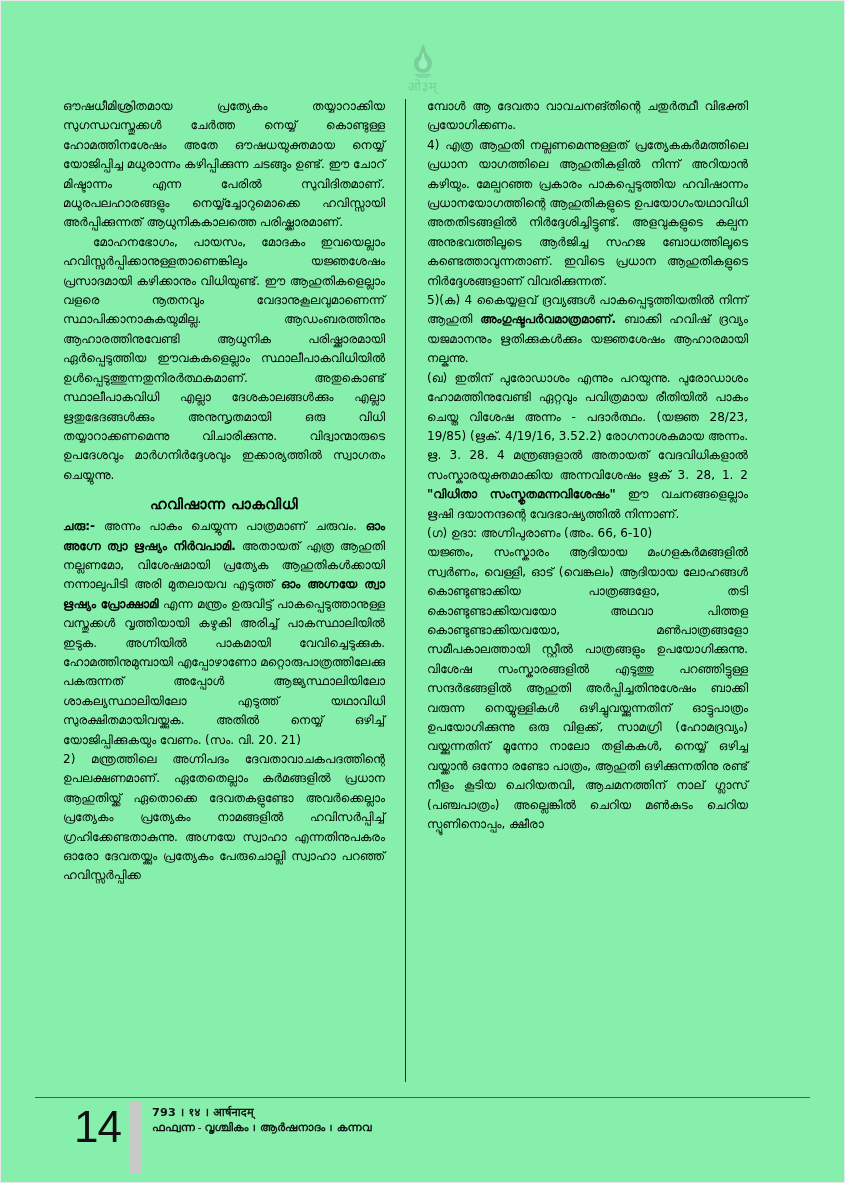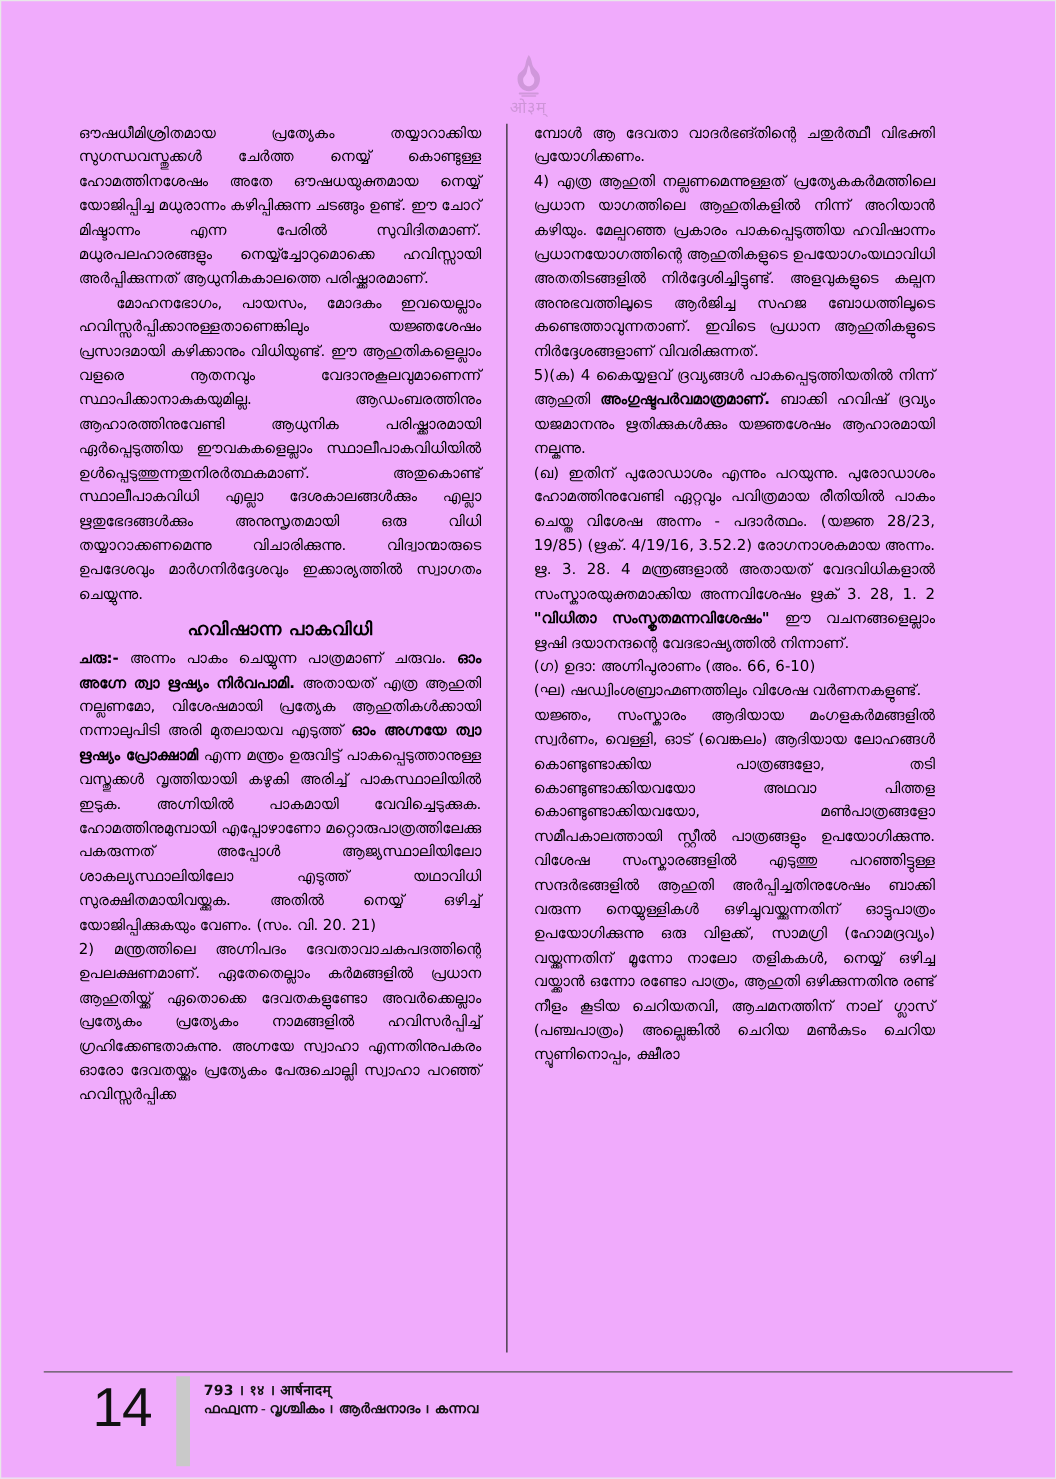--- a/index.html
+++ b/index.html
@@ -13,21 +13,21 @@
     position: relative;
     font-family: "Liberation Sans", "DejaVu Sans", sans-serif;
     color: #000000;
     overflow: hidden;
   }
 
   
   .page {
     position: absolute;
     inset: 0;
-    background: #f0abfc;
+    background: #86efac;
     border: 1px solid #e8e8e8;
     box-sizing: border-box;
   }
 
   
   .watermark {
     position: absolute;
     top: 30px;
     left: 0;
     right: 0;
@@ -116,21 +116,21 @@
     align-items: flex-start;
   }
   .page-number {
     font-family: "Liberation Sans", sans-serif;
     font-size: 44px;
     line-height: 44px;
     font-weight: 300;
     color: #111;
     width: 86px;
     text-align: right;
-    padding-right: 20px;
+    padding-right: 9px;
     padding-top: 4px;
     letter-spacing: -1px;
   }
   .footer-bar {
     width: 11px;
     height: 72px;
     background: #c9c9c9;
     margin: 0 11px 0 0;
     flex: 0 0 11px;
   }
@@ -179,32 +179,31 @@
 
 
       <p class="para"><span>2)</span><span> മന്ത്രത്തിലെ അഗ്നിപദം ദേവതാവാചകപദത്തിന്റെ ഉപലക്ഷണമാണ്. ഏതേതെല്ലാം കർമങ്ങളിൽ പ്രധാന ആഹുതിയ്ക്ക് ഏതൊക്കെ ദേവതകളുണ്ടോ അവർക്കെല്ലാം പ്രത്യേകം പ്രത്യേകം നാമങ്ങളിൽ ഹവിസർപ്പിച്ച് ഗ്രഹിക്കേണ്ടതാകുന്നു. അഗ്നയേ സ്വാഹാ എന്നതിനുപകരം ഓരോ ദേവതയ്ക്കും പ്രത്യേകം പേരുചൊല്ലി സ്വാഹാ പറഞ്ഞ് ഹവിസ്സർപ്പിക്ക</span></p>
 
     </div>
 
     <div class="col-divider"></div>
 
     <div class="col col-right">
 
-      <p class="para">മ്പോൾ ആ ദേവതാ വാദർഭങ്തിന്റെ ചതുർത്ഥീ വിഭക്തി പ്രയോഗിക്കണം.</p>
+      <p class="para">മ്പോൾ ആ ദേവതാ വാവചനങ്തിന്റെ ചതുർത്ഥീ വിഭക്തി പ്രയോഗിക്കണം.</p>
 
 
       <p class="para"><span>4)</span><span> എത്ര ആഹുതി നല്ലണമെന്നുള്ളത് പ്രത്യേകകർമത്തിലെ പ്രധാന യാഗത്തിലെ ആഹുതികളിൽ നിന്ന് അറിയാൻ കഴിയും. മേല്പറഞ്ഞ പ്രകാരം പാകപ്പെടുത്തിയ ഹവിഷാന്നം പ്രധാനയോഗത്തിന്റെ ആഹുതികളുടെ ഉപയോഗംയഥാവിധി അതതിടങ്ങളിൽ നിർദ്ദേശിച്ചിട്ടുണ്ട്. അളവുകളുടെ കല്പന അനുഭവത്തിലൂടെ ആർജിച്ച സഹജ ബോധത്തിലൂടെ കണ്ടെത്താവുന്നതാണ്. ഇവിടെ പ്രധാന ആഹുതികളുടെ നിർദ്ദേശങ്ങളാണ് വിവരിക്കുന്നത്.</span></p>
 
       <p class="para"><span>5)</span><span>(ക)</span><span> 4 കൈയ്യളവ് ദ്രവ്യങ്ങൾ പാകപ്പെടുത്തിയതിൽ നിന്ന് ആഹുതി </span><span class="b">അംഗുഷ്ടപർവമാത്രമാണ്.</span><span> ബാക്കി ഹവിഷ് ദ്രവ്യം യജമാനനും ഋതിക്കുകൾക്കും യജ്ഞശേഷം ആഹാരമായി നല്കുന്നു.</span></p>
 
       <p class="para"><span>(ഖ)</span><span> ഇതിന് പുരോഡാശം എന്നും പറയുന്നു. പുരോഡാശം ഹോമത്തിനുവേണ്ടി ഏറ്റവും പവിത്രമായ രീതിയിൽ പാകം ചെയ്ത വിശേഷ അന്നം - പദാർത്ഥം. (യജ്ഞ 28/23, 19/85) (ഋക്. 4/19/16, 3.52.2) രോഗനാശകമായ അന്നം. ഋ. 3. 28. 4 മന്ത്രങ്ങളാൽ അതായത് വേദവിധികളാൽ സംസ്കാരയുക്തമാക്കിയ അന്നവിശേഷം ഋക് 3. 28, 1. 2 </span><span class="b">"വിധിതാ സംസ്കൃതമന്നവിശേഷം"</span><span> ഈ വചനങ്ങളെല്ലാം ഋഷി ദയാനന്ദന്റെ വേദഭാഷ്യത്തിൽ നിന്നാണ്.</span></p>
 
       <p class="para"><span>(ഗ)</span><span> ഉദാ: അഗ്നിപുരാണം (അം. 66, 6-10)</span></p>
 
-      <p class="para"><span>(ഘ)</span><span> ഷഡ്വിംശബ്രാഹ്മണത്തിലും വിശേഷ വർണനകളുണ്ട്.</span></p>
 
 
       <p class="para">യജ്ഞം, സംസ്കാരം ആദിയായ മംഗളകർമങ്ങളിൽ സ്വർണം, വെള്ളി, ഓട് (വെങ്കലം) ആദിയായ ലോഹങ്ങൾ കൊണ്ടുണ്ടാക്കിയ പാത്രങ്ങളോ, തടി കൊണ്ടുണ്ടാക്കിയവയോ അഥവാ പിത്തള കൊണ്ടുണ്ടാക്കിയവയോ, മൺപാത്രങ്ങളോ സമീപകാലത്തായി സ്റ്റീൽ പാത്രങ്ങളും ഉപയോഗിക്കുന്നു. വിശേഷ സംസ്കാരങ്ങളിൽ എടുത്തു പറഞ്ഞിട്ടുള്ള സന്ദർഭങ്ങളിൽ ആഹുതി അർപ്പിച്ചതിനുശേഷം ബാക്കി വരുന്ന നെയ്യുള്ളികൾ ഒഴിച്ചുവയ്ക്കുന്നതിന് ഓട്ടുപാത്രം ഉപയോഗിക്കുന്നു ഒരു വിളക്ക്, സാമഗ്രി (ഹോമദ്രവ്യം) വയ്ക്കുന്നതിന് മൂന്നോ നാലോ തളികകൾ, നെയ്യ് ഒഴിച്ച വയ്ക്കാൻ ഒന്നോ രണ്ടോ പാത്രം, ആഹുതി ഒഴിക്കുന്നതിനു രണ്ട് നീളം കൂടിയ ചെറിയതവി, ആചമനത്തിന് നാല് ഗ്ലാസ് (പഞ്ചപാത്രം) അല്ലെങ്കിൽ ചെറിയ മൺകുടം ചെറിയ സ്പൂണിനൊപ്പം, ക്ഷീരാ</p>
 
     </div>
   </div>
 
   <div class="footer-rule"></div>
 
   <div class="footer">

